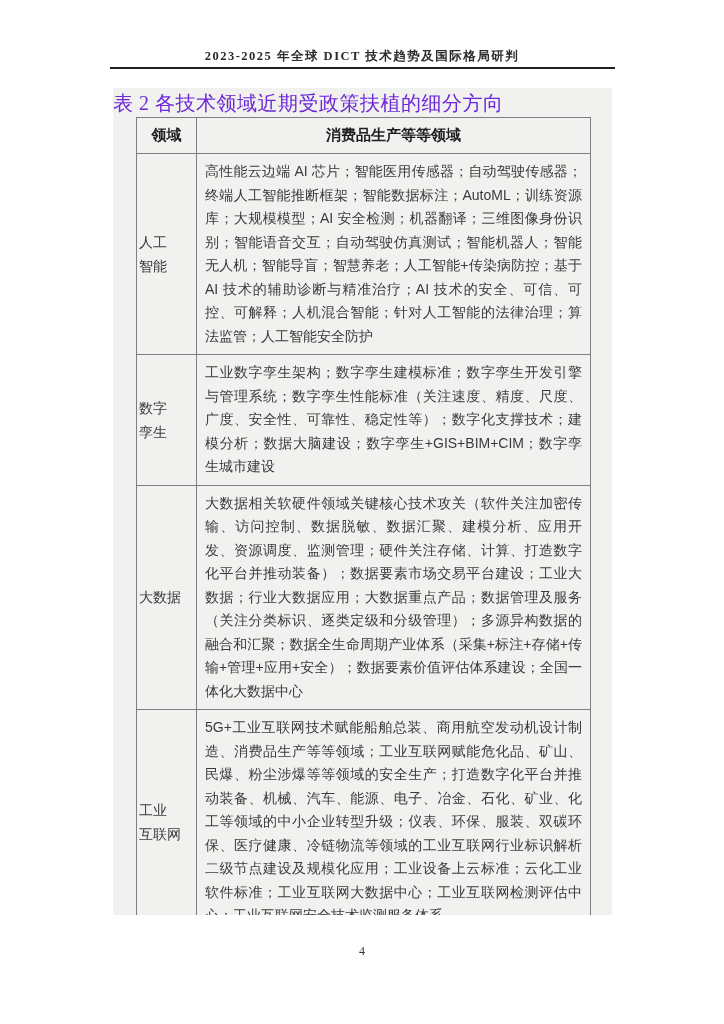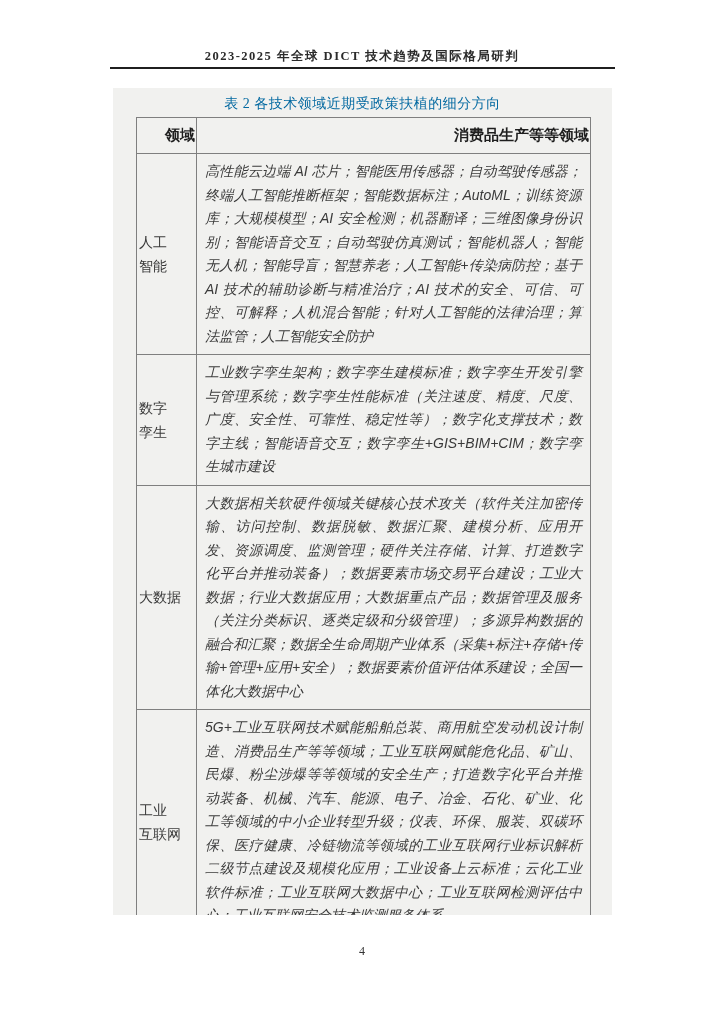--- a/index.html
+++ b/index.html
@@ -27,61 +27,59 @@
   }
 
   
   .content-panel{
     position:absolute;top:88px;left:113px;width:499px;height:827px;
     background:#f1f1ef;
     overflow:hidden;
   }
   .table-title{
     height:29px;line-height:31px;
-    text-align:center;
     font-family:"Liberation Serif", serif;
-    font-size:14px;color:#0369a1;
+    font-size:20px;color:#6d28d9;
     letter-spacing:0.5px;
   }
 
   table.policy-table{
     border-collapse:collapse;
     table-layout:fixed;
     margin-left:23px;
     width:454px;
   }
   .policy-table th,.policy-table td{
     border:1px solid #7f7f7f;
     box-sizing:border-box;
   }
   .policy-table col.c-field{width:60px;}
   .policy-table col.c-dir{width:394px;}
 
   .policy-table thead th{
     height:36px;
     font-size:15px;font-weight:bold;color:#1e1e1e;
-    text-align:right;vertical-align:middle;
+    text-align:center;vertical-align:middle;
     background:transparent;
   }
 
   .policy-table td.field-cell{
     text-align:left;vertical-align:middle;
     font-size:14px;color:#3a3a3a;
     line-height:24px;
     white-space:pre-line;
     padding:2px;
   }
   .policy-table td.dir-cell{
     vertical-align:middle;
     font-size:14px;color:#3a3a3a;
     line-height:23.5px;
     text-align:justify;
     padding:6px 8px;
     overflow-wrap:anywhere;
-    font-style:italic;
   }
   
   .policy-table tbody tr:nth-child(1){height:190px;}
   .policy-table tbody tr:nth-child(2){height:117px;}
   .policy-table tbody tr:nth-child(3){height:198px;}
   .policy-table tbody tr:nth-child(4){height:200px;}
   .policy-table tbody tr:nth-child(5){height:96px;}
   
   .policy-table tbody tr:nth-child(5) td{
     vertical-align:top;border-bottom:none;
@@ -120,21 +118,21 @@
       </thead>
       <tbody>
         <tr>
           <td class="field-cell">人工
 智能</td>
           <td class="dir-cell">高性能云边端 AI 芯片；智能医用传感器；自动驾驶传感器；终端人工智能推断框架；智能数据标注；AutoML；训练资源库；大规模模型；AI 安全检测；机器翻译；三维图像身份识别；智能语音交互；自动驾驶仿真测试；智能机器人；智能无人机；智能导盲；智慧养老；人工智能+传染病防控；基于 AI 技术的辅助诊断与精准治疗；AI 技术的安全、可信、可控、可解释；人机混合智能；针对人工智能的法律治理；算法监管；人工智能安全防护</td>
         </tr>
         <tr>
           <td class="field-cell">数字
 孪生</td>
-          <td class="dir-cell">工业数字孪生架构；数字孪生建模标准；数字孪生开发引擎与管理系统；数字孪生性能标准（关注速度、精度、尺度、广度、安全性、可靠性、稳定性等）；数字化支撑技术；数字主线；智能语音交互；数字孪生+GIS+BIM+CIM；数字孪生城市建设</td>
+          <td class="dir-cell">工业数字孪生架构；数字孪生建模标准；数字孪生开发引擎与管理系统；数字孪生性能标准（关注速度、精度、尺度、广度、安全性、可靠性、稳定性等）；数字化支撑技术；建模分析；数据大脑建设；数字孪生+GIS+BIM+CIM；数字孪生城市建设</td>
         </tr>
         <tr>
           <td class="field-cell">大数据</td>
           <td class="dir-cell">大数据相关软硬件领域关键核心技术攻关（软件关注加密传输、访问控制、数据脱敏、数据汇聚、建模分析、应用开发、资源调度、监测管理；硬件关注存储、计算、打造数字化平台并推动装备）；数据要素市场交易平台建设；工业大数据；行业大数据应用；大数据重点产品；数据管理及服务（关注分类标识、逐类定级和分级管理）；多源异构数据的融合和汇聚；数据全生命周期产业体系（采集+标注+存储+传输+管理+应用+安全）；数据要素价值评估体系建设；全国一体化大数据中心</td>
         </tr>
         <tr>
           <td class="field-cell">工业
 互联网</td>
           <td class="dir-cell">5G+工业互联网技术赋能船舶总装、商用航空发动机设计制造、消费品生产等等领域；工业互联网赋能危化品、矿山、民爆、粉尘涉爆等等领域的安全生产；打造数字化平台并推动装备、机械、汽车、能源、电子、冶金、石化、矿业、化工等领域的中小企业转型升级；仪表、环保、服装、双碳环保、医疗健康、冷链物流等领域的工业互联网行业标识解析二级节点建设及规模化应用；工业设备上云标准；云化工业软件标准；工业互联网大数据中心；工业互联网检测评估中心；工业互联网安全技术监测服务体系</td>
         </tr>

